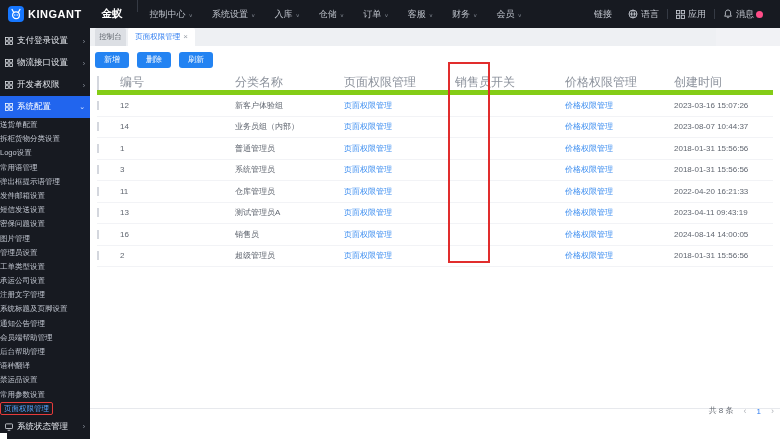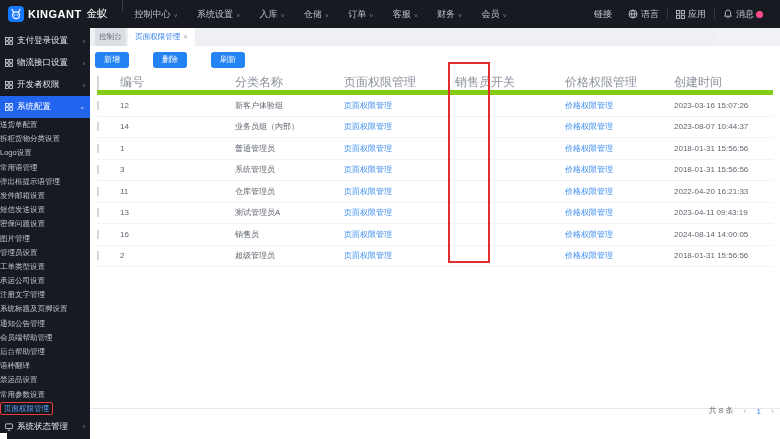--- a/index.html
+++ b/index.html
@@ -6,21 +6,21 @@
   html,body{width:780px;height:439px;overflow:hidden;background:#f1f2f5;
     font-family:"Liberation Sans",sans-serif;-webkit-font-smoothing:antialiased}
   .app{position:relative;width:780px;height:439px}
 
   
   .topbar{position:absolute;left:0;top:0;width:780px;height:28px;background:#171a21;
     display:flex;color:#c9cdd5;z-index:20}
   .brand{display:flex;align-items:center;gap:4px;padding-left:8px}
   .brand-logo{width:16px;height:16px;flex:none}
   .brand-name{font-size:11px;font-weight:bold;color:#fff;letter-spacing:.5px}
-  .brand-cn{font-size:10.5px;font-weight:normal;color:#fff;margin-left:1px}
+  .brand-cn{font-size:10.5px;font-weight:bold;color:#fff;margin-left:16px}
   .tb-divider{width:1px;height:12px;background:#353a44;margin:0 12px 0 14px}
   .tb-menus{display:flex;align-items:center;height:100%}
   .tb-menu{display:flex;align-items:center;font-size:9px;color:#bcc1c9;margin-right:19px;cursor:pointer;white-space:nowrap}
   .tb-menu .caret{font-size:6px;color:#7d838d;margin-left:3px;transform:scaleY(.8)}
   .tb-right{margin-left:auto;display:flex;align-items:center;height:100%;padding-right:18px}
   .tb-right .item{display:flex;align-items:center;gap:3px;font-size:9px;color:#c2c6ce;padding:0 8px;cursor:pointer;position:relative;white-space:nowrap}
   .tb-right .vdiv{width:1px;height:10px;background:#353a44}
   .tb-right svg{display:block}
   .badge{position:absolute;top:3px;right:-1px;width:7px;height:7px;border-radius:50%;background:#ff4d88}
 
@@ -43,21 +43,21 @@
   
   .tabbar{position:absolute;left:90px;top:28px;width:626px;height:18px;background:#eef0f3}
   .tab{position:absolute;top:0;height:18px;line-height:18px;text-align:center;font-size:7.5px;
     border-radius:2px 2px 0 0;cursor:pointer;white-space:nowrap;overflow:hidden}
   .tab-home{left:5px;width:31px;background:#dcdfe4;color:#5a6068}
   .tab-active{left:38px;width:67px;background:#ffffff;color:#2e7cf0;display:flex;align-items:center;justify-content:center;gap:3px}
   .tab-active .x{color:#9aa0a8;font-size:8px;cursor:pointer}
 
   
   .panel{position:absolute;left:90px;top:46px;width:690px;height:393px;background:#fff}
-  .toolbar{position:absolute;left:5px;top:6px;display:flex;gap:24px}
+  .toolbar{position:absolute;left:5px;top:6px;display:flex;gap:8px}
   .btn{width:34px;height:16px;background:#2383f2;color:#fff;font-size:8px;border:none;
     border-radius:3px;cursor:pointer;line-height:16px;text-align:center;font-family:inherit}
 
   
   .table{position:absolute;left:7px;top:29px;right:7px}
   .thead,.trow{display:grid;grid-template-columns:23px 115px 109px 111px 110px 109px 1fr;align-items:center}
   .thead{height:20px;font-size:12px;color:#8c929c;border-bottom:5px solid #84cc16}
   .trow{height:21.5px;font-size:8px;color:#606670;border-bottom:1px solid #f2f3f6}
   .cb{width:9px;height:9px;border:1px solid #d4d7de;border-radius:2px;background:#fbfbfc;cursor:pointer}
   .cell{white-space:nowrap;overflow:hidden}

